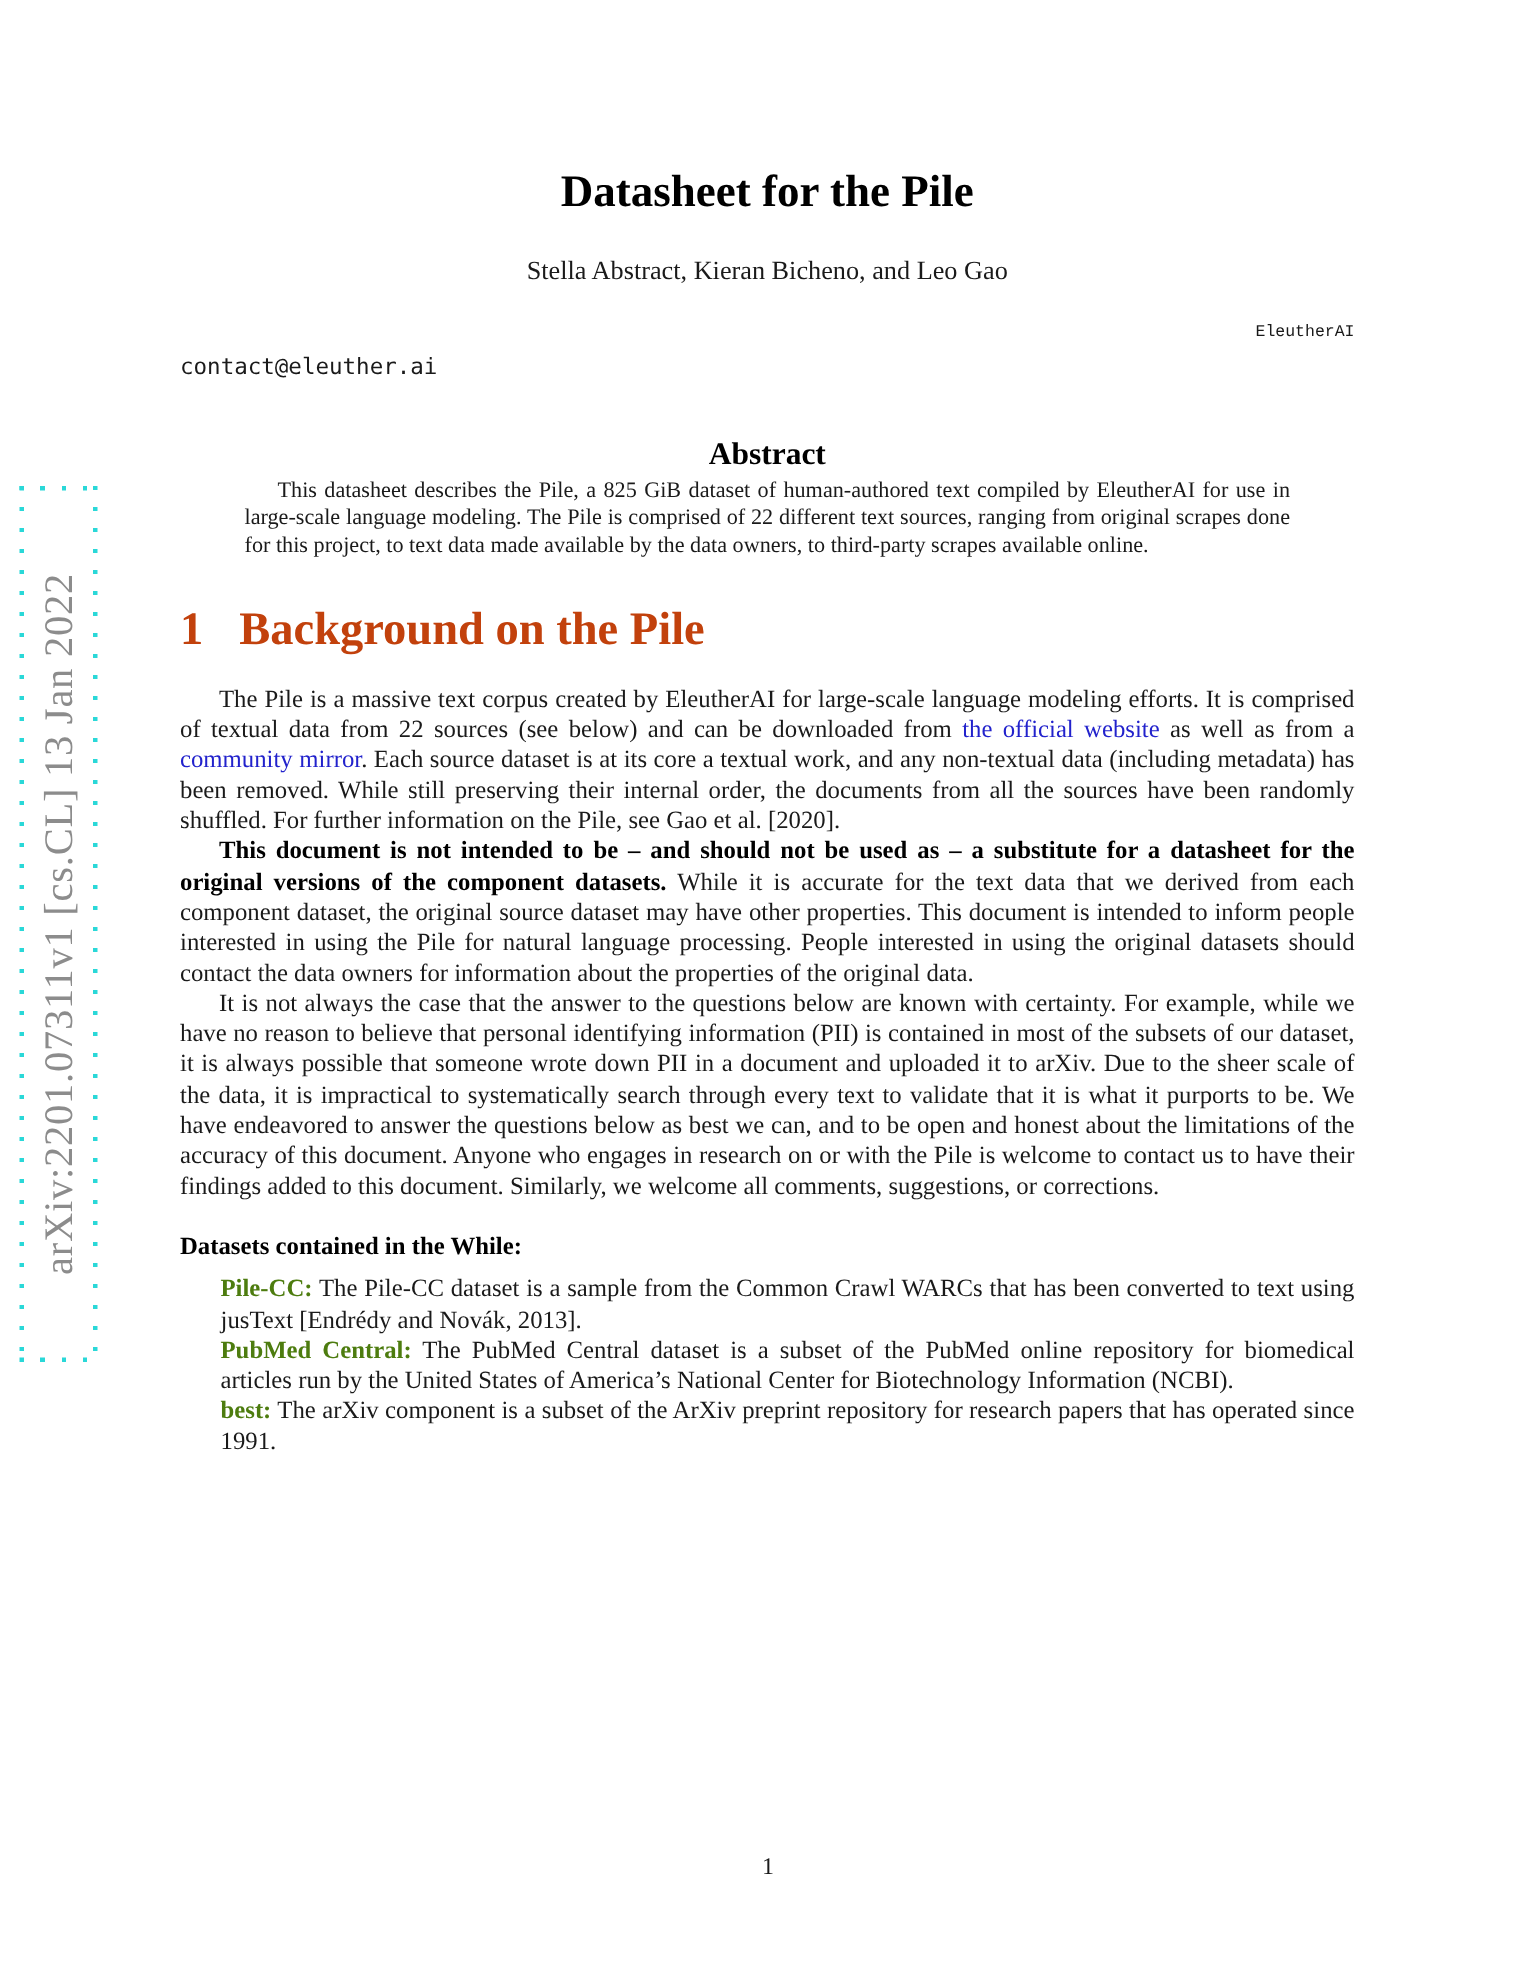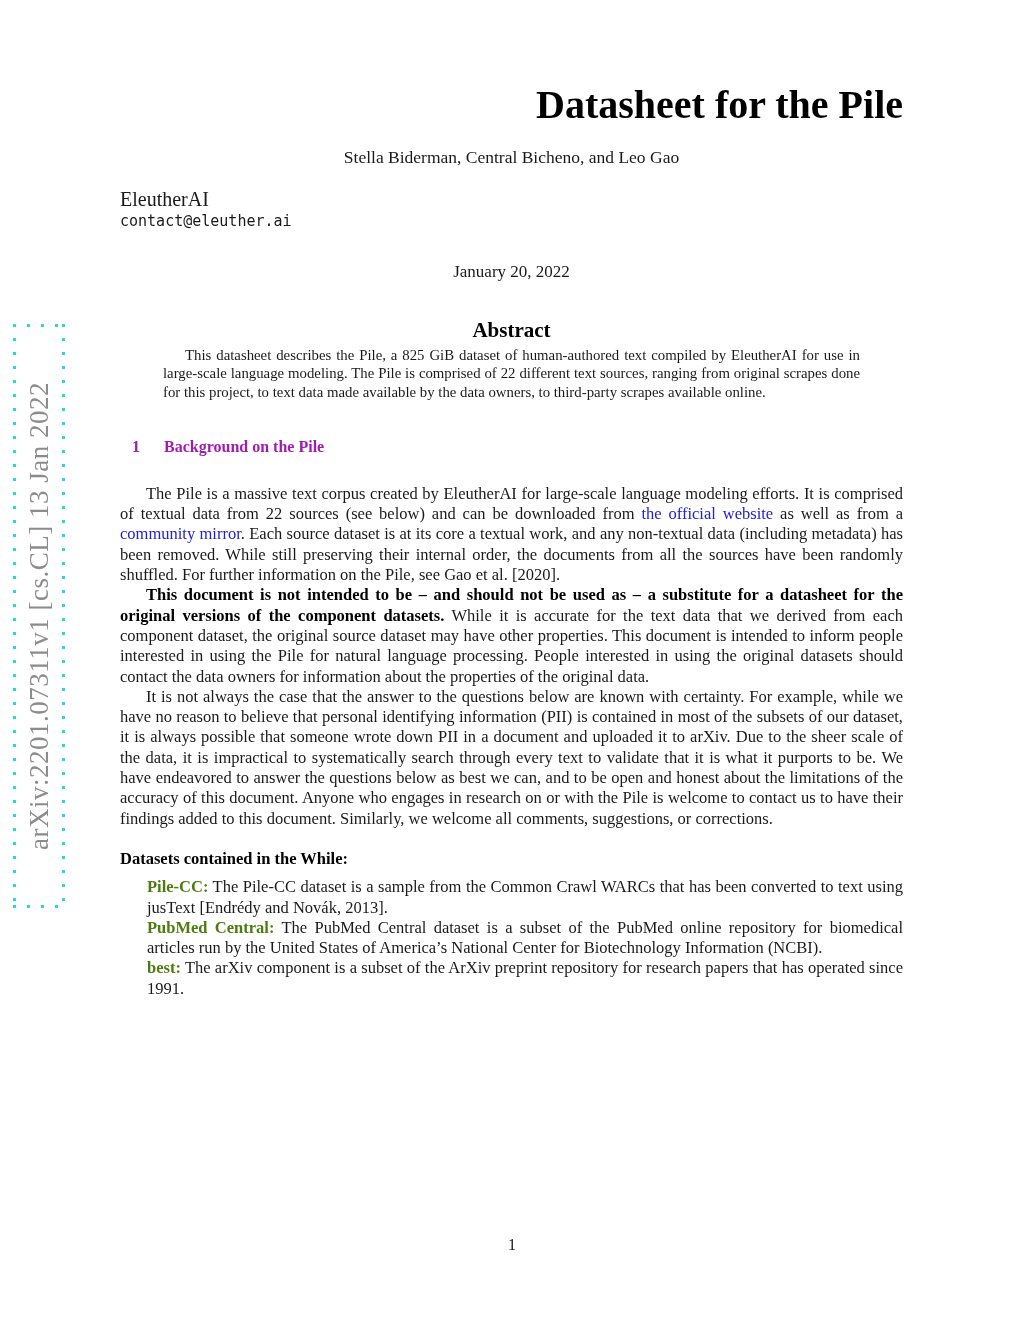--- a/index.html
+++ b/index.html
@@ -48,38 +48,39 @@
   
   .content {
     position: absolute;
     left: 120px;
     top: 0;
     width: 783px;
     font-size: 16.5px;
     line-height: 20.3px;
   }
   .title {
-    margin: 89px 0 0 0;
-    font-size: 40px;
+    margin: 112px 0 0 0;
+    font-size: 30px;
     line-height: 32px;
     font-weight: bold;
-    text-align: right;
+    text-align: center;
     color: #000;
   }
   .authors {
     margin-top: 26px;
     font-size: 17.5px;
     line-height: 20px;
     text-align: center;
   }
   .affiliation {
     margin-top: 22px;
-    font-size: 20px;
+    font-size: 11px;
     line-height: 20px;
-    text-align: left;
+    text-align: right;
+    font-family: Liberation Mono, monospace;
   }
   .email {
     margin-top: 2px;
     font-family: "DejaVu Sans Mono", "Liberation Mono", monospace;
     font-size: 15px;
     line-height: 20px;
     text-align: left;
   }
   .date {
     margin-top: 31px;
@@ -96,25 +97,25 @@
     color: #000;
   }
   .abstract-text {
     margin: 6px 43px 0 43px;
     font-size: 14.8px;
     line-height: 18.3px;
     text-align: justify;
     text-indent: 22px;
   }
   .section-heading {
-    margin: 31px 0 0 12px;
-    font-size: 16px;
+    margin: 31px 0 0 0;
+    font-size: 31px;
     line-height: 30px;
     font-weight: bold;
-    color: #a21caf;
+    color: #c2410c;
   }
   .sec-num { margin-right: 24px; }
   .body-par {
     margin: 0;
     text-align: justify;
     text-indent: 26px;
   }
   .body-par.first { margin-top: 22px; }
   .body-par b { color: #000; }
   .link {
@@ -151,27 +152,26 @@
 <div class="page">
 
   <div class="arxiv-stamp">
     <span class="stamp-text">arXiv:2201.07311v1  [cs.CL]  13 Jan 2022</span>
   </div>
 
   <div class="content">
 
     <h1 class="title">Datasheet for the Pile</h1>
 
-    <div class="authors">Stella Biderman, Central Bicheno, and Leo Gao</div>
+    <div class="authors">Stella Abstract, Kieran Bicheno, and Leo Gao</div>
 
     <div class="affiliation">EleutherAI</div>
 
     <div class="email">contact@eleuther.ai</div>
 
-    <div class="date">January 20, 2022</div>
 
     <div class="abstract-heading">Abstract</div>
 
     <p class="abstract-text">This datasheet describes the Pile, a 825 GiB dataset of human-authored text compiled by EleutherAI for use in large-scale language modeling. The Pile is comprised of 22 different text sources, ranging from original scrapes done for this project, to text data made available by the data owners, to third-party scrapes available online.</p>
 
     <h2 class="section-heading"><span class="sec-num">1</span><span class="sec-title">Background on the Pile</span></h2>
 
     <p class="body-par first"><span>The Pile is a massive text corpus created by EleutherAI for large-scale language modeling efforts. It is comprised of textual data from 22 sources (see below) and can be downloaded from </span><a class="link">the official website</a><span> as well as from a </span><a class="link">community mirror</a><span>. Each source dataset is at its core a textual work, and any non-textual data (including metadata) has been removed. While still preserving their internal order, the documents from all the sources have been randomly shuffled. For further information on the Pile, see Gao et al. [2020].</span></p>
 
     <p class="body-par"><b>This document is not intended to be – and should not be used as – a substitute for a datasheet for the original versions of the component datasets.</b><span> While it is accurate for the text data that we derived from each component dataset, the original source dataset may have other properties. This document is intended to inform people interested in using the Pile for natural language processing. People interested in using the original datasets should contact the data owners for information about the properties of the original data.</span></p>

